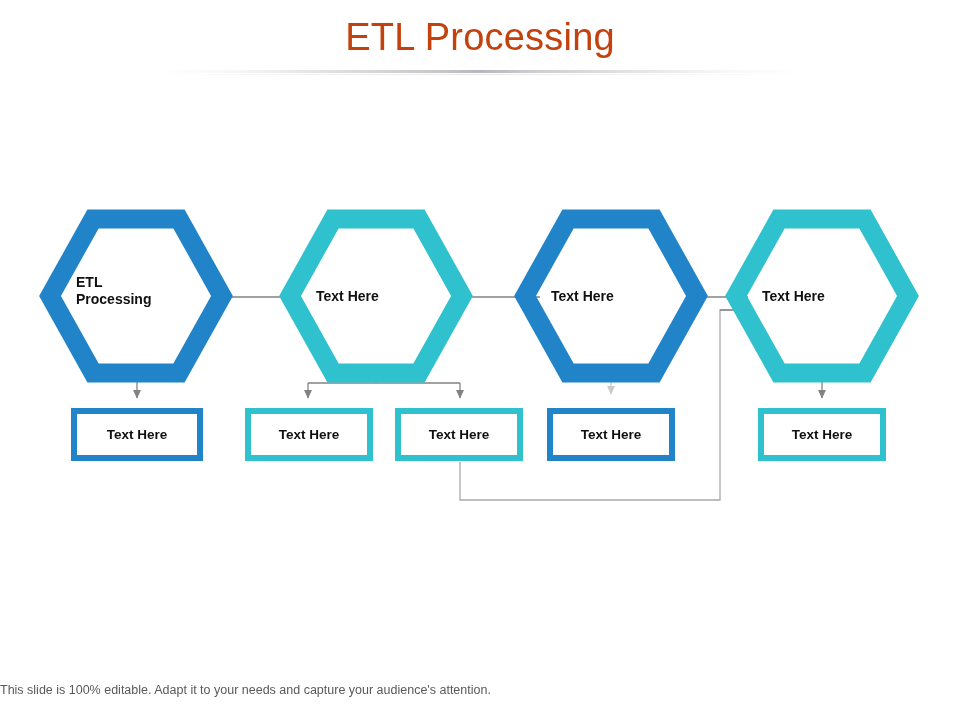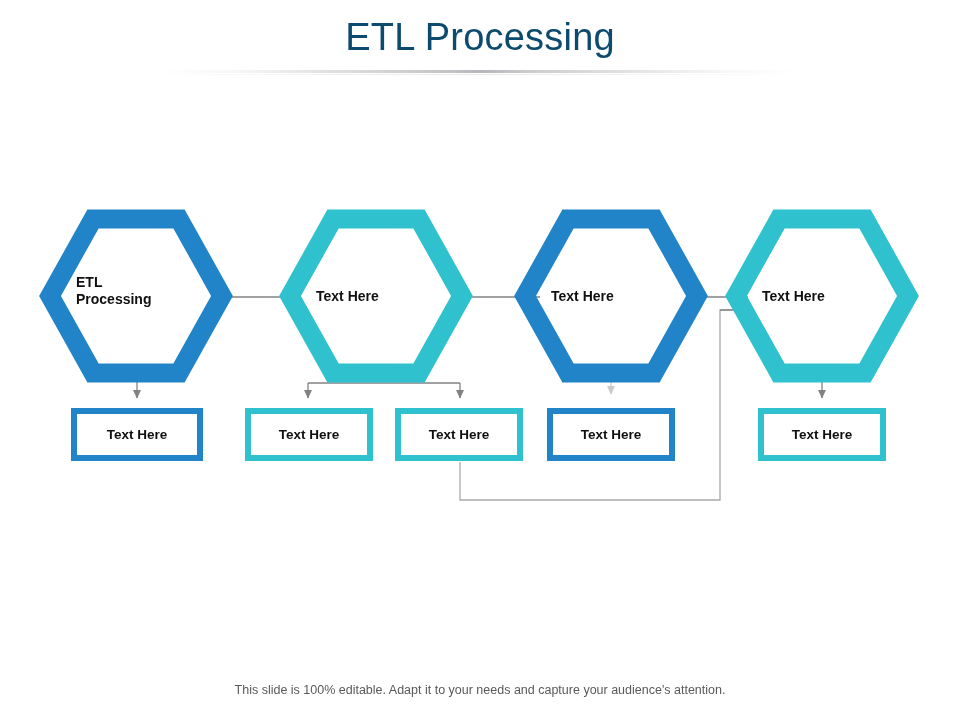--- a/index.html
+++ b/index.html
@@ -24,21 +24,21 @@
 
   
   #title {
     position: absolute;
     left: 0;
     top: 16px;
     width: 960px;
     text-align: center;
     font-size: 38px;
     font-weight: 400;
-    color: #0c4a6e;
+    color: #c2410c;
     letter-spacing: 0.2px;
     font-family: "Liberation Sans", sans-serif;
     white-space: nowrap;
   }
   #title-divider {
     position: absolute;
     left: 160px;
     top: 70px;
     width: 640px;
     height: 3px;
@@ -101,21 +101,21 @@
   }
   .nodebox.blue   { border: 6px solid #2183C8; }
   .nodebox.teal   { border: 6px solid #2FC1CE; }
 
   
   #footer {
     position: absolute;
     left: 0;
     top: 683px;
     width: 960px;
-    text-align: center;
+    text-align: left;
     font-size: 12.5px;
     color: #58595b;
     font-family: "Liberation Sans", sans-serif;
   }
 </style>
 </head>
 <body>
 
 <div id="slide">
 

